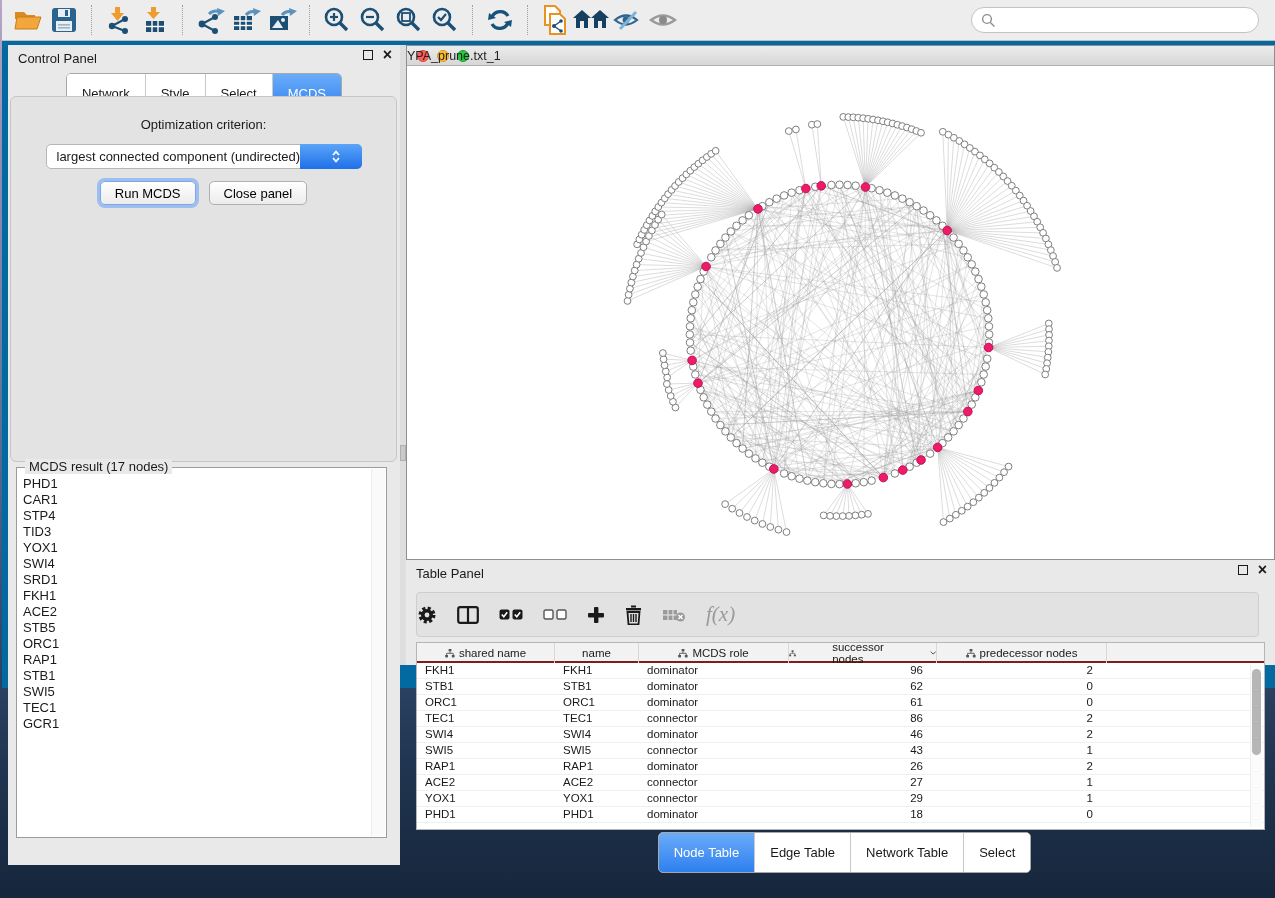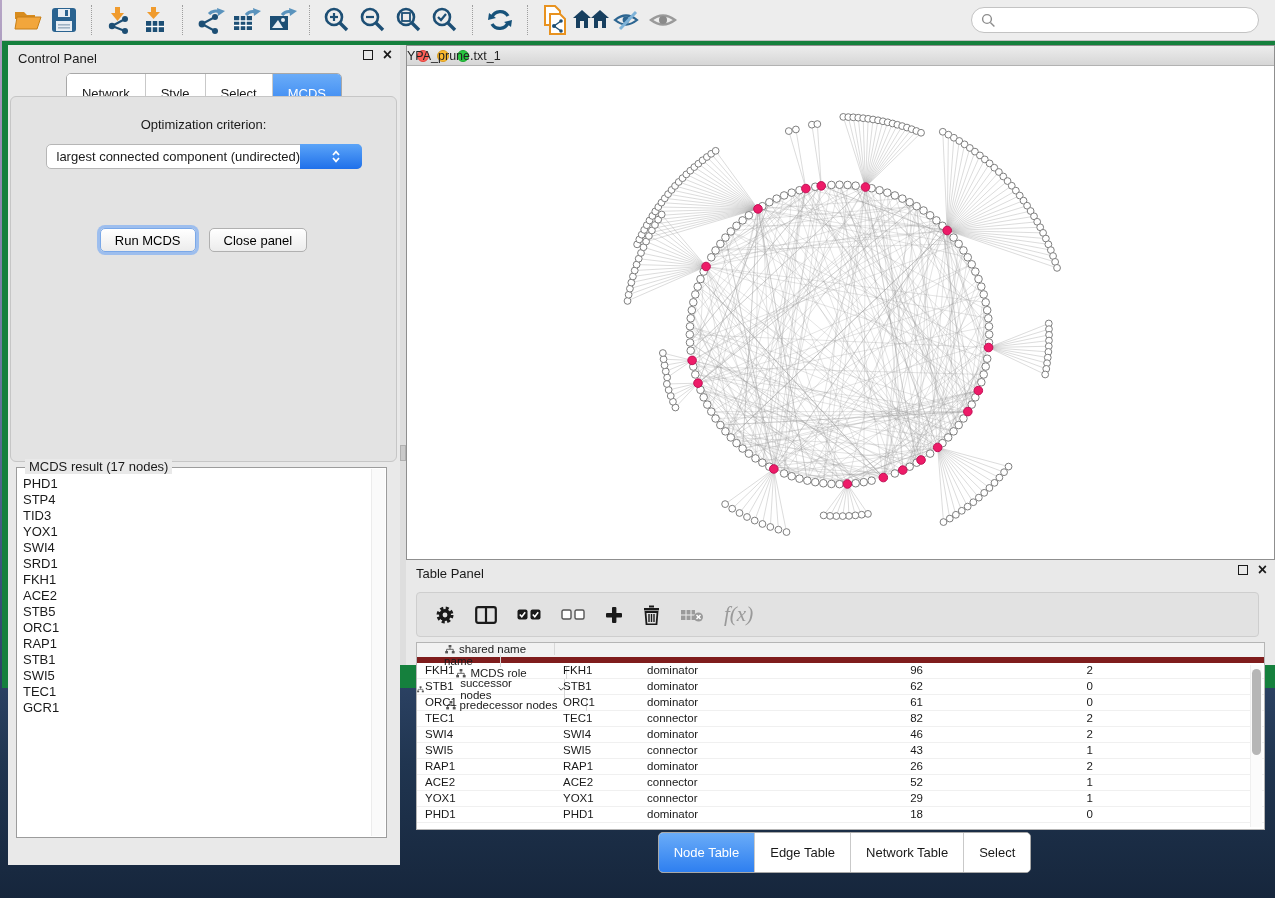--- a/index.html
+++ b/index.html
@@ -1,19 +1,19 @@
 <!DOCTYPE html>
 <html><head>
 <meta charset="utf-8">
 <style>
   * { box-sizing:border-box; margin:0; padding:0; }
   html,body { width:1275px; height:898px; overflow:hidden; }
   body { font-family:"Liberation Sans", sans-serif; color:#1a1a1a;
          background:linear-gradient(180deg,#b7a6c6 0%,#9a8db5 15%,#6b7aa0 40%,#39517a 65%,#203550 85%,#16263c 100%); }
-  .app { position:absolute; left:2px; top:0; width:1273px; height:688px; background:#15803d; }
+  .app { position:absolute; left:2px; top:0; width:1273px; height:688px; background:#0369a1; }
 
   
   .toolbar { position:absolute; left:0; top:0; right:0; height:41px; background:#ededed;
              border-bottom:1px solid #c0c0c0; display:flex; align-items:center; padding:0 8px; }
   .tbtn { width:36px; height:34px; display:flex; align-items:center; justify-content:center; border-radius:4px; }
   .sep { width:1px; height:30px; border-left:1px dotted #9e9e9e; margin:0 9px; }
   .tb-search { margin-left:auto; margin-right:8px; width:288px; height:26px; background:#fff;
                border:1px solid #c3c3c3; border-radius:13px; display:flex; align-items:center; padding-left:9px; }
   .tb-search input { border:none; outline:none; flex:1; height:20px; font-size:13px; background:transparent; }
 
@@ -35,21 +35,21 @@
              border:1px solid #c6c6c6; border-radius:6px; }
   .crit-label { text-align:center; font-size:13px; margin-top:20px; }
   .dropdown { position:relative; margin:12px auto 0; width:316px; height:25px; background:#fff;
               border:1px solid #b6b6b6; border-radius:5px; display:flex; align-items:center; }
   .dropdown > span { font-size:13px; padding-left:10px; flex:1; white-space:nowrap; }
   .stepper { width:21px; height:25px; margin-right:-1px; border-radius:0 5px 5px 0;
              background:linear-gradient(180deg,#5ba4f8 0%,#1f70ea 100%); display:flex; flex-direction:column;
              align-items:center; justify-content:center; }
   .btn-row { display:flex; justify-content:center; gap:13px; margin-top:12px; }
   .mac-btn { height:24px; padding:0 14px; font-size:13px; font-family:"Liberation Sans",sans-serif;
-             background:linear-gradient(180deg,#ffffff,#ececec); border:1px solid #b0b0b0; border-radius:5px;margin-top:47px; }
+             background:linear-gradient(180deg,#ffffff,#ececec); border:1px solid #b0b0b0; border-radius:5px; }
   .mac-btn.focused { box-shadow:0 0 0 3px rgba(110,165,245,.6); border-color:#7aa8e8; }
 
   .group { position:absolute; left:8px; width:371px; top:422px; height:371px; background:#fff;
            border:1px solid #9c9c9c; }
   .group-title { position:absolute; top:-9px; left:8px; background:#e9e9e9; padding:0 4px; font-size:13px; }
   .result-list { position:absolute; left:2px; top:8px; bottom:2px; right:16px; overflow:hidden; }
   .result-list .li { font-size:13px; line-height:16px; padding-left:4px; }
   .result-scroll { position:absolute; right:1px; top:1px; bottom:1px; width:14px; background:#fafafa;
                    border-left:1px solid #ececec; }
 
@@ -66,26 +66,26 @@
   .tl { width:12px; height:12px; border-radius:50%; margin-left:8px; display:inline-block; }
   .tl:first-child { margin-left:10px; }
   .net-title { position:absolute; left:0; right:0; font-size:12.5px; color:#222; }
   .net-canvas { position:absolute; left:0; right:0; top:21px; bottom:0; background:#fff; }
   .net-canvas svg { width:100%; height:100%; }
 
   
   .table-panel { position:absolute; left:404px; top:560px; right:0; bottom:23px; background:#e9e9e9; }
   .tp-toolbar { position:absolute; left:10px; right:16px; top:32px; height:45px; background:#e2e2e2;
                 border:1px solid #cecece; border-radius:4px; display:flex; align-items:center;
-                gap:20px; padding-left:18px; }
+                gap:20px; }
   .tpi { display:flex; align-items:center; justify-content:center; }
   .fx { font-family:"Liberation Serif",serif; font-style:italic; color:#9a9a9a; font-size:21px; }
   .tp-table { position:absolute; left:10px; right:10px; top:82px; height:188px; background:#fff;
               border:1px solid #b5b5b5; overflow:hidden; }
-  .thead { display:flex; height:20px; background:#f2f2f2; border-bottom:6px solid #7f1d1d;flex-direction:column; }
+  .thead { display:flex; height:20px; background:#f2f2f2; border-bottom:2px solid #7f1d1d; }
   .th { display:flex; align-items:center; justify-content:center; gap:4px; font-size:11.5px;
         border-right:1px solid #d8d8d8; height:20px; }
   .th.fill { flex:1; border-right:none; }
   .tr { display:flex; height:16px; border-bottom:1px solid #f0f0f0; }
   .td { font-size:11.5px; line-height:15px; padding-left:8px; white-space:nowrap; overflow:hidden; }
   .td.num { text-align:right; padding-left:0; padding-right:14px; }
   .tscroll { position:absolute; right:2px; top:22px; bottom:2px; width:12px; background:#fbfbfb;
              border-left:1px solid #efefef; }
   .tthumb { position:absolute; left:1px; right:1px; top:4px; height:86px; background:#b6b6b6; border-radius:6px; }
   .tp-tabs { position:absolute; left:8px; right:0; top:272px; display:flex; justify-content:center; }
@@ -287,20 +287,21 @@
       </div>
       <div class="btn-row">
         <button class="mac-btn focused">Run MCDS</button>
         <button class="mac-btn">Close panel</button>
       </div>
     </div>
     <div class="group">
       <span class="group-title">MCDS result (17 nodes)</span>
       <div class="result-list">
           <div class="li">PHD1</div>
+          <div class="li">CAR1</div>
           <div class="li">STP4</div>
           <div class="li">TID3</div>
           <div class="li">YOX1</div>
           <div class="li">SWI4</div>
           <div class="li">SRD1</div>
           <div class="li">FKH1</div>
           <div class="li">ACE2</div>
           <div class="li">STB5</div>
           <div class="li">ORC1</div>
           <div class="li">RAP1</div>
@@ -1155,21 +1156,21 @@
             <div class="td" style="width: 138px;">ORC1</div>
             <div class="td" style="width: 84px;">ORC1</div>
             <div class="td" style="width: 150px;">dominator</div>
             <div class="td num" style="width: 148px;">61</div>
             <div class="td num" style="width: 170px;">0</div>
           </div>
           <div class="tr">
             <div class="td" style="width: 138px;">TEC1</div>
             <div class="td" style="width: 84px;">TEC1</div>
             <div class="td" style="width: 150px;">connector</div>
-            <div class="td num" style="width: 148px;">82</div>
+            <div class="td num" style="width: 148px;">86</div>
             <div class="td num" style="width: 170px;">2</div>
           </div>
           <div class="tr">
             <div class="td" style="width: 138px;">SWI4</div>
             <div class="td" style="width: 84px;">SWI4</div>
             <div class="td" style="width: 150px;">dominator</div>
             <div class="td num" style="width: 148px;">46</div>
             <div class="td num" style="width: 170px;">2</div>
           </div>
           <div class="tr">
@@ -1183,21 +1184,21 @@
             <div class="td" style="width: 138px;">RAP1</div>
             <div class="td" style="width: 84px;">RAP1</div>
             <div class="td" style="width: 150px;">dominator</div>
             <div class="td num" style="width: 148px;">26</div>
             <div class="td num" style="width: 170px;">2</div>
           </div>
           <div class="tr">
             <div class="td" style="width: 138px;">ACE2</div>
             <div class="td" style="width: 84px;">ACE2</div>
             <div class="td" style="width: 150px;">connector</div>
-            <div class="td num" style="width: 148px;">52</div>
+            <div class="td num" style="width: 148px;">27</div>
             <div class="td num" style="width: 170px;">1</div>
           </div>
           <div class="tr">
             <div class="td" style="width: 138px;">YOX1</div>
             <div class="td" style="width: 84px;">YOX1</div>
             <div class="td" style="width: 150px;">connector</div>
             <div class="td num" style="width: 148px;">29</div>
             <div class="td num" style="width: 170px;">1</div>
           </div>
           <div class="tr">

